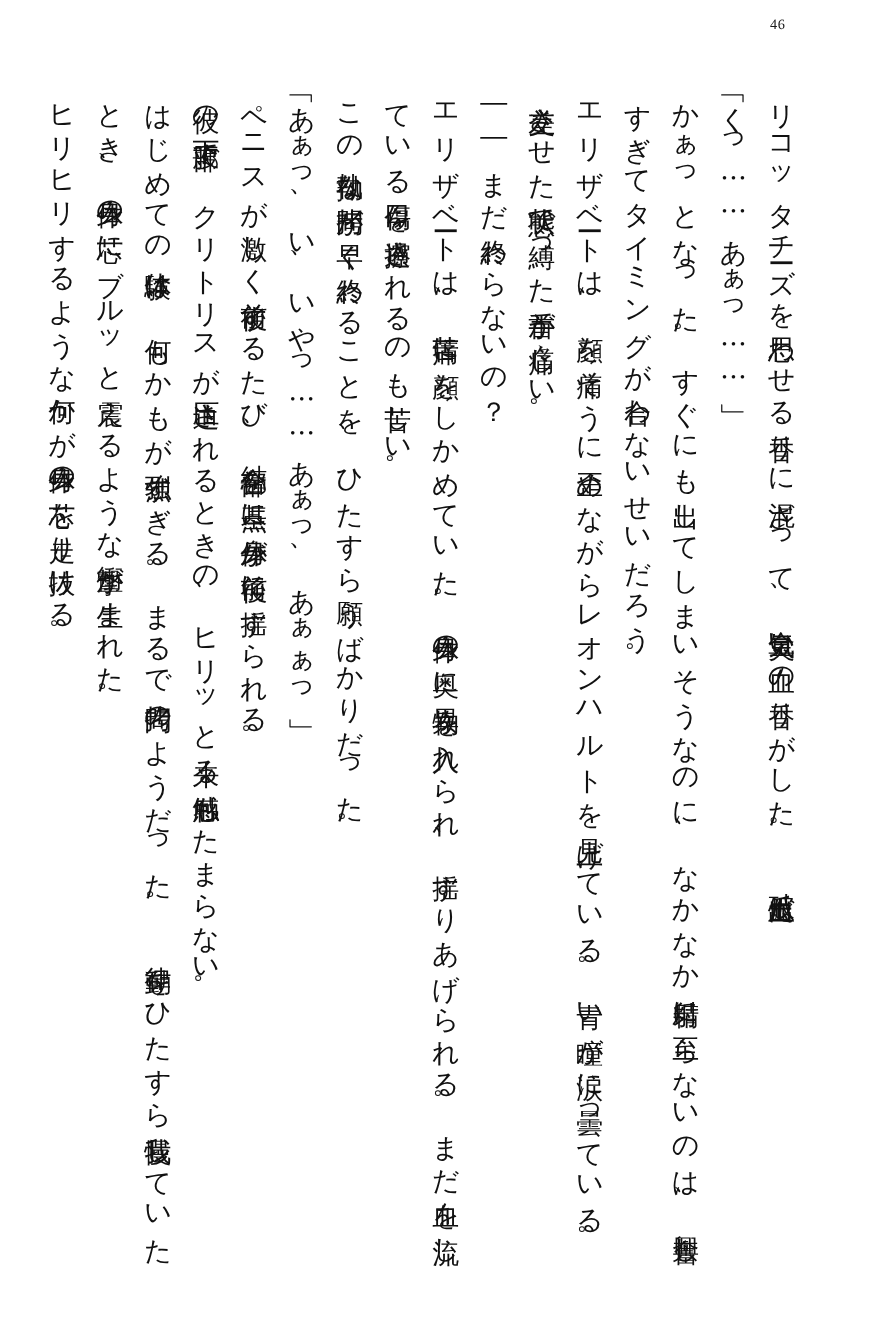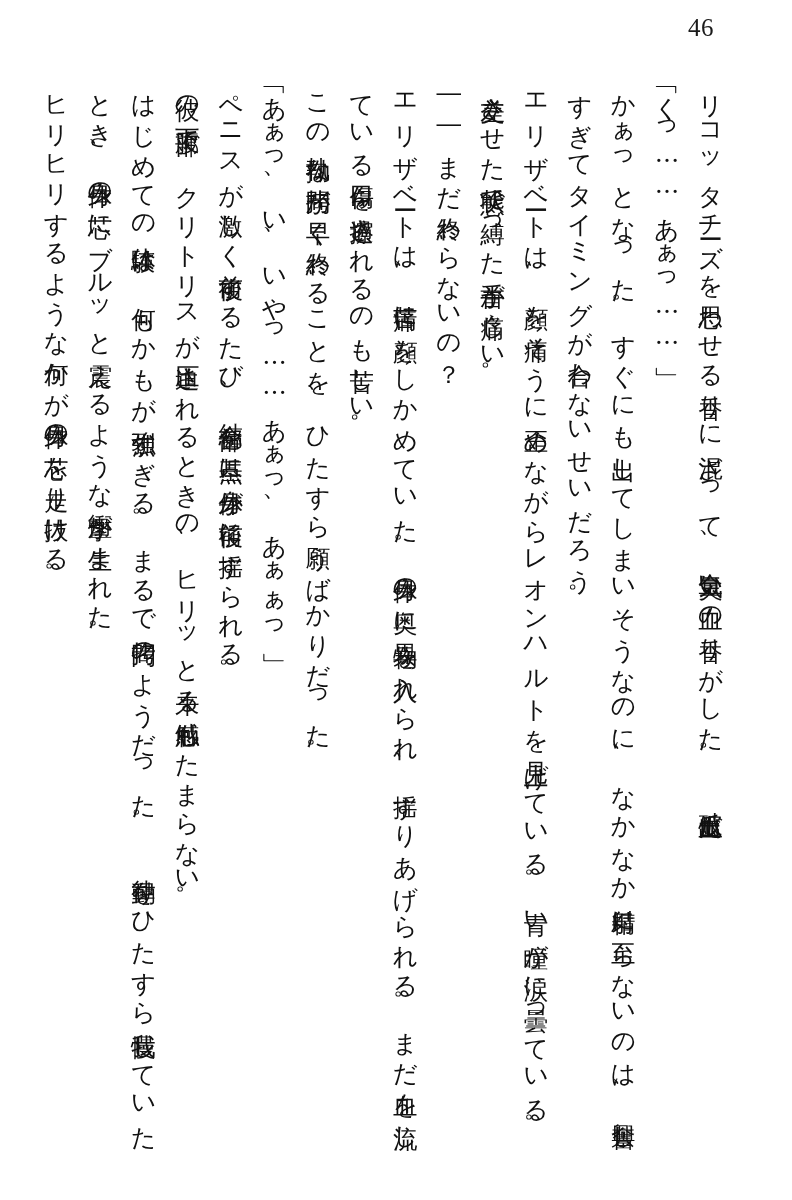--- a/index.html
+++ b/index.html
@@ -18,21 +18,21 @@
   .page {
     position: relative;
     width: 792px;
     height: 1200px;
     box-sizing: border-box;
   }
   .page-number {
     position: absolute;
     top: 14px;
     right: 78px;
-    font-size: 25px;
+    font-size: 13px;
     letter-spacing: 0.5px;
     color: #1a1a1a;
     font-family: "Liberation Serif", "DejaVu Serif", serif;
   }
   .body-text {
     position: absolute;
     top: 78px;
     left: 46px;
     right: 60px;
     height: 1060px;

